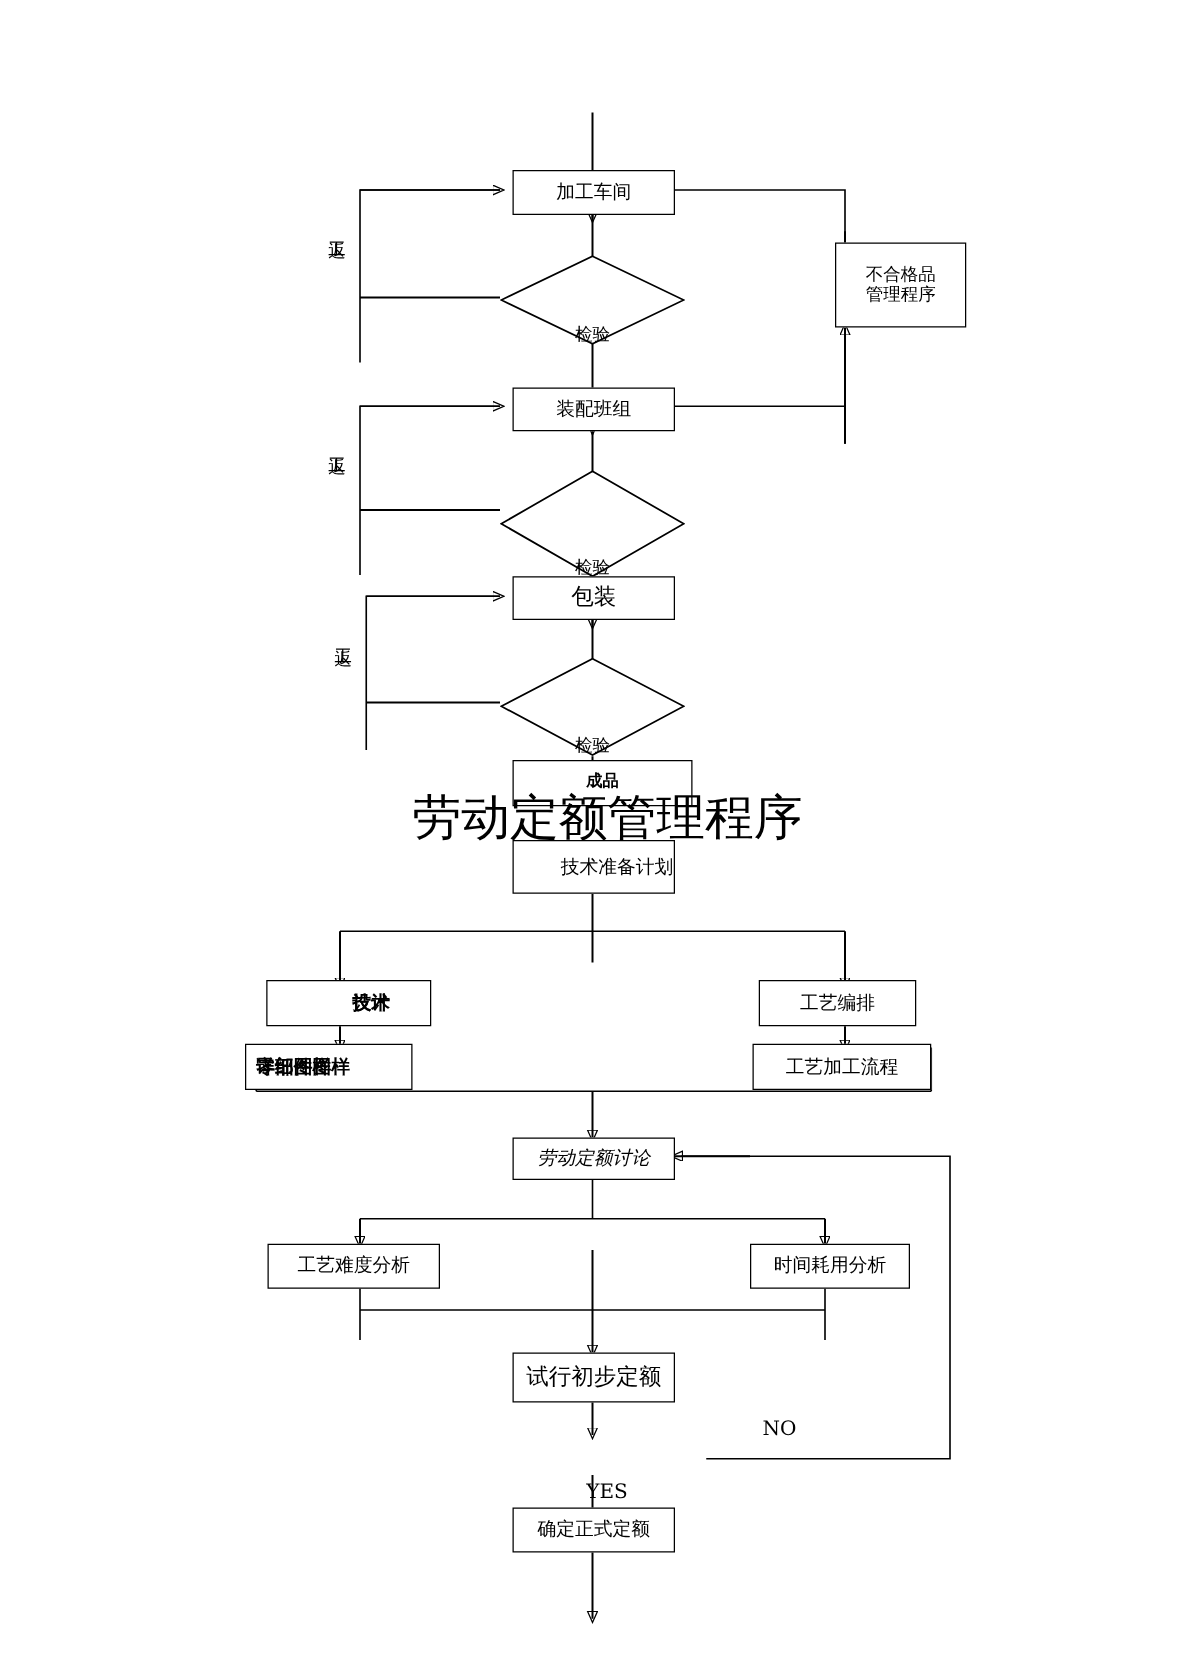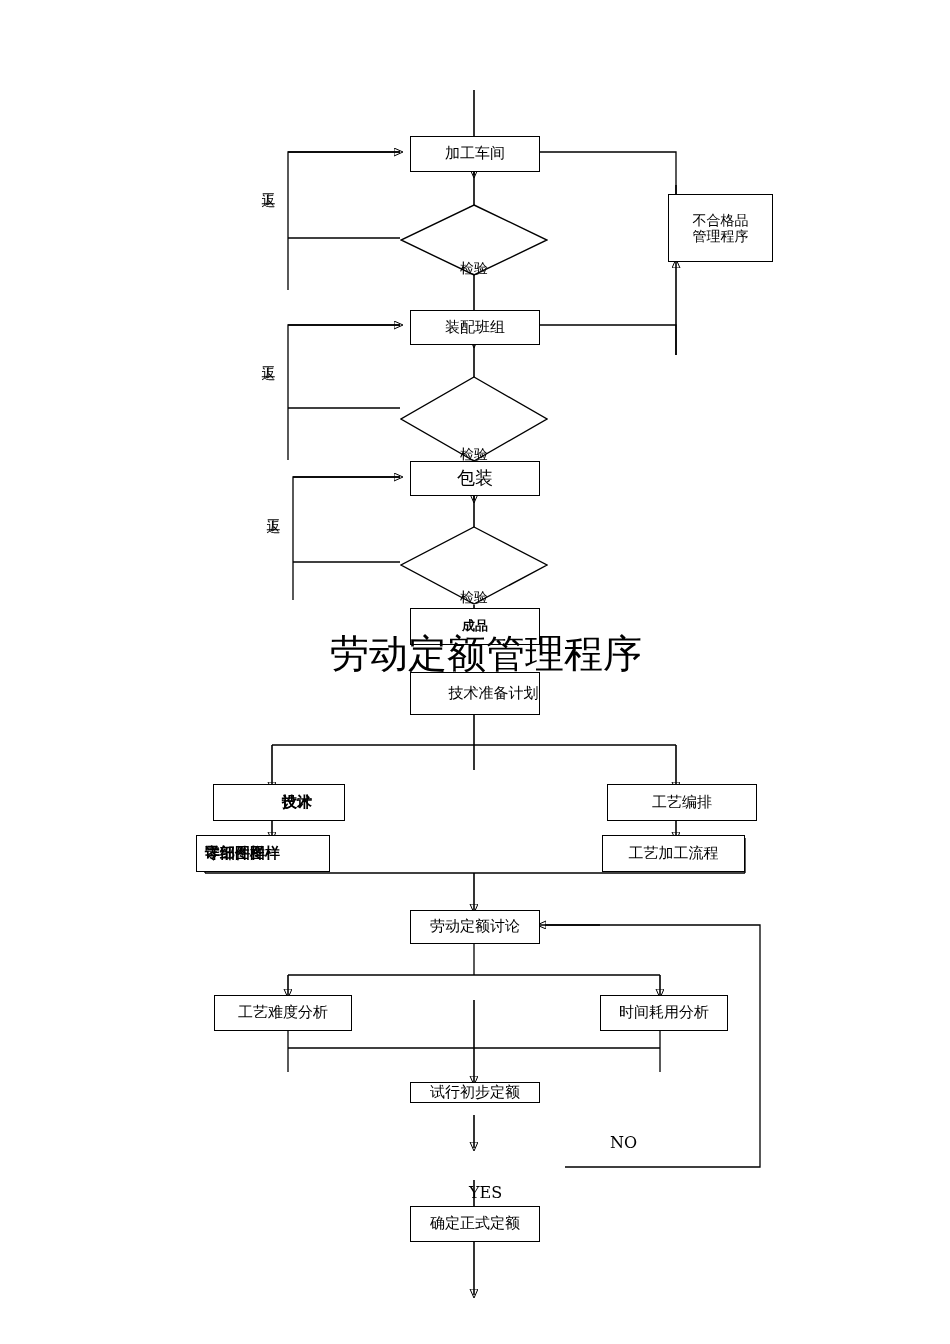--- a/index.html
+++ b/index.html
@@ -136,21 +136,21 @@
     <span>包装</span>
   </div>
 
   <div class="diamond" style="left:400px;top:526px;width:148px;height:79px;">
     <svg width="148" height="79" viewBox="0 0 148 79">
       <polygon points="74,1 147,39 74,78 1,39" fill="#fff" stroke="#000" stroke-width="1.4"></polygon>
     </svg>
     <span class="dtext" style="font-size:14px;">检验</span>
   </div>
 
-  <div class="node" style="left:410px;top:608px;width:130px;height:37px;font-size:13px;font-weight:bold;">
+  <div class="node" style="left:410px;top:608px;width:144px;height:37px;font-size:13px;font-weight:bold;">
     <span>成品</span>
   </div>
 
   <div class="lbl vert" style="left:262px;top:182px;font-size:14px;">
     <span>返工</span>
   </div>
   <div class="lbl vert" style="left:262px;top:355px;font-size:14px;">
     <span>返工</span>
   </div>
   <div class="lbl vert" style="left:267px;top:508px;font-size:14px;">
@@ -172,41 +172,41 @@
     </span>
   </div>
 
   <div class="node" style="left:196px;top:835px;width:134px;height:37px;font-size:15px;font-weight:bold;justify-content:flex-start;padding-left:8px;">
     <span style="position:relative;display:inline-block;">
       <span>零部件图样</span>
       <span style="position:absolute;left:0;top:0;white-space:nowrap;">详细图样</span>
     </span>
   </div>
 
-  <div class="node" style="left:607px;top:784px;width:150px;height:37px;font-size:15px;">
+  <div class="node" style="left:607px;top:784px;width:126px;height:37px;font-size:15px;">
     <span>工艺编排</span>
   </div>
 
   <div class="node" style="left:602px;top:835px;width:143px;height:37px;font-size:15px;">
     <span>工艺加工流程</span>
   </div>
 
-  <div class="node" style="left:410px;top:910px;width:130px;height:34px;font-size:15px;">
+  <div class="node" style="left:410px;top:910px;width:130px;height:34px;font-size:15px;font-style:italic;">
     <span>劳动定额讨论</span>
   </div>
 
   <div class="node" style="left:214px;top:995px;width:138px;height:36px;font-size:15px;">
     <span>工艺难度分析</span>
   </div>
 
   <div class="node" style="left:600px;top:995px;width:128px;height:36px;font-size:15px;">
     <span>时间耗用分析</span>
   </div>
 
-  <div class="node" style="left:410px;top:1082px;width:130px;height:21px;font-size:15px;">
+  <div class="node" style="left:410px;top:1082px;width:130px;height:40px;font-size:18px;">
     <span>试行初步定额</span>
   </div>
 
 
   <div class="node" style="left:410px;top:1206px;width:130px;height:36px;font-size:15px;">
     <span>确定正式定额</span>
   </div>
 
   <div class="lbl" style="left:610px;top:1133px;font-size:16px;font-family:'DejaVu Serif','Liberation Serif',serif;">
     <span>NO</span>

